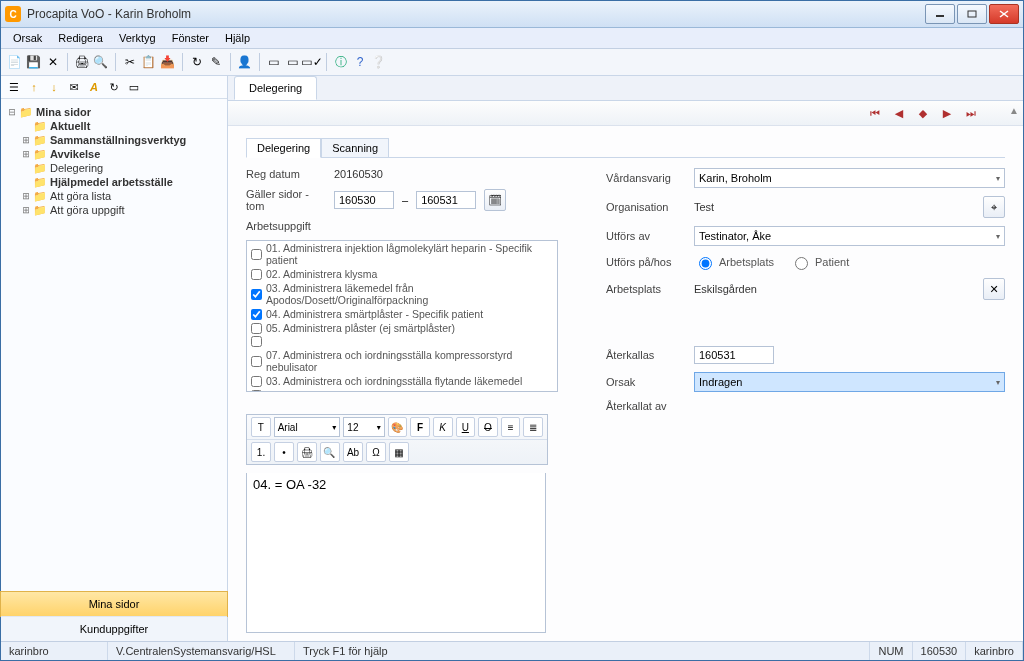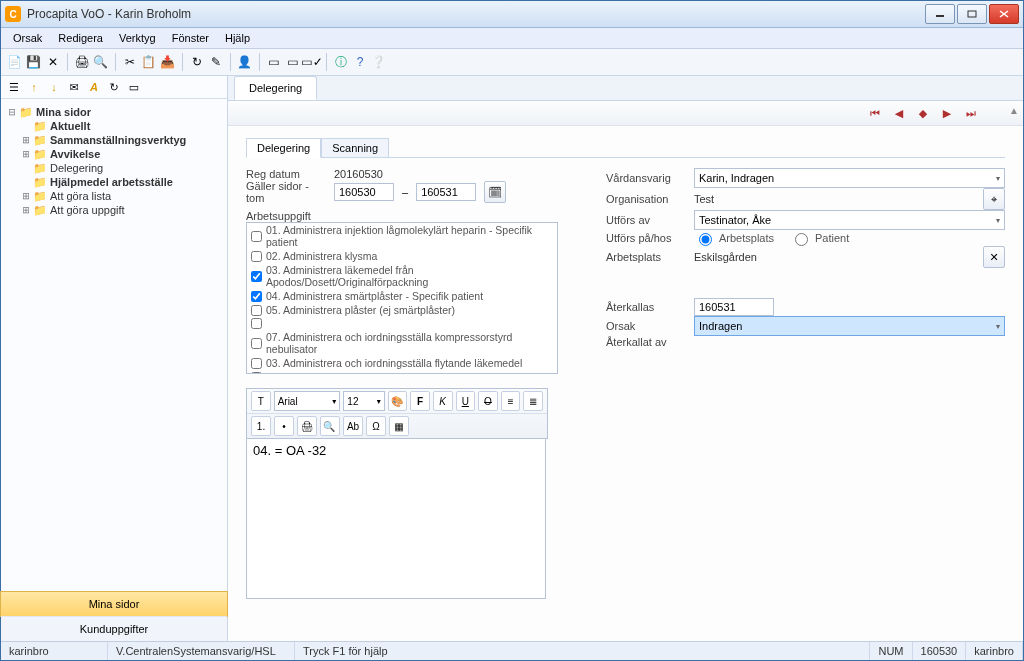--- a/index.html
+++ b/index.html
@@ -30,21 +30,21 @@
 .doc-tabs{height:24px;display:flex;align-items:flex-end;padding-left:6px;border-bottom:1px solid #c9d6e8;background:#eef2f9;}
 .doc-tab{height:22px;padding:0 14px;background:#fff;border:1px solid #c9d6e8;border-bottom:1px solid #fff;border-radius:3px 3px 0 0;display:flex;align-items:center;font-size:11px;}
 .nav-strip{height:24px;background:linear-gradient(#fdfdfd,#eef2f7);border-bottom:1px solid #dbe2ed;display:flex;align-items:center;justify-content:flex-end;padding:0 40px;position:relative;}
 .nav-strip .nav-btn{width:18px;height:16px;margin:0 3px;display:flex;align-items:center;justify-content:center;color:#b03030;cursor:pointer;}
 .content-scroll-mark{position:absolute;right:4px;top:4px;color:#888;font-size:10px}
 .form-area{flex:1;overflow:auto;background:#fdfdfe;padding:12px 18px 8px 18px;position:relative;}
 .inner-tabs{display:flex;align-items:flex-end;border-bottom:1px solid #c9d6e8;margin-bottom:10px;}
 .inner-tab{padding:3px 10px;border:1px solid #c9d6e8;border-bottom:none;background:#f1f5fb;font-size:11px;cursor:pointer;}
 .inner-tab.active{background:#fff;font-weight:normal;border-bottom:1px solid #fff;margin-bottom:-1px;}
 .form-grid{display:flex;gap:40px;}
-.col{display:flex;flex-direction:column;}
+.col{display:flex;flex-direction:column;gap:8px;}
 .col.left{width:320px;}
 .col.right{flex:1;max-width:420px}
 .row{display:flex;align-items:center;gap:8px;}
 .lbl{width:80px;color:#444;font-size:11px;}
 .val{color:#333;}
 .input{height:18px;border:1px solid #b6c3d6;background:#fff;padding:0 4px;font-size:11px;box-sizing:border-box;}
 .input.small{width:60px;}
 .select{height:20px;border:1px solid #b6c3d6;background:#fff;padding:0 4px;font-size:11px;display:flex;align-items:center;justify-content:space-between;box-sizing:border-box;}
 .select .arrow{color:#666;font-size:8px;margin-left:6px;}
 .select.highlight{background:#cfe6ff;border-color:#6fa7e6;}
@@ -218,21 +218,21 @@
               <div class="lbl">Reg datum</div>
               <div class="val">20160530</div>
             </div>
             <div class="row">
               <div class="lbl">Gäller sidor - tom</div>
               <input class="input small" value="160530" style="">
               <span>–</span>
               <input class="input small" value="160531" style="">
               <span class="icon-btn">🗓</span>
             </div>
-            <div class="row" style="margin-top:6px">
+            <div class="row" style="">
               <div class="lbl" style="width:auto">Arbetsuppgift</div>
             </div>
             <div class="tasklist" id="tasklist">
                 <div class="task">
                   <input type="checkbox" style="">
                   <span>01. Administrera injektion lågmolekylärt heparin - Specifik patient</span>
                 </div>
                 <div class="task">
                   <input type="checkbox" style="">
                   <span>02. Administrera klysma</span>
@@ -303,21 +303,21 @@
                 <span class="et-btn">▦</span>
               </div>
             </div>
             <div class="editor">04. = OA -32</div>
           </div>
 
           <div class="col right">
             <div class="row">
               <div class="lbl">Vårdansvarig</div>
               <div class="select" style="flex:1">
-                <span>Karin, Indragen</span>
+                <span>Karin, Broholm</span>
                   <span class="arrow">▾</span>
               </div>
             </div>
             <div class="row">
               <div class="lbl">Organisation</div>
               <div class="val" style="flex:1">Test</div>
               <span class="icon-btn">⌖</span>
             </div>
             <div class="row">
               <div class="lbl">Utförs av</div>

